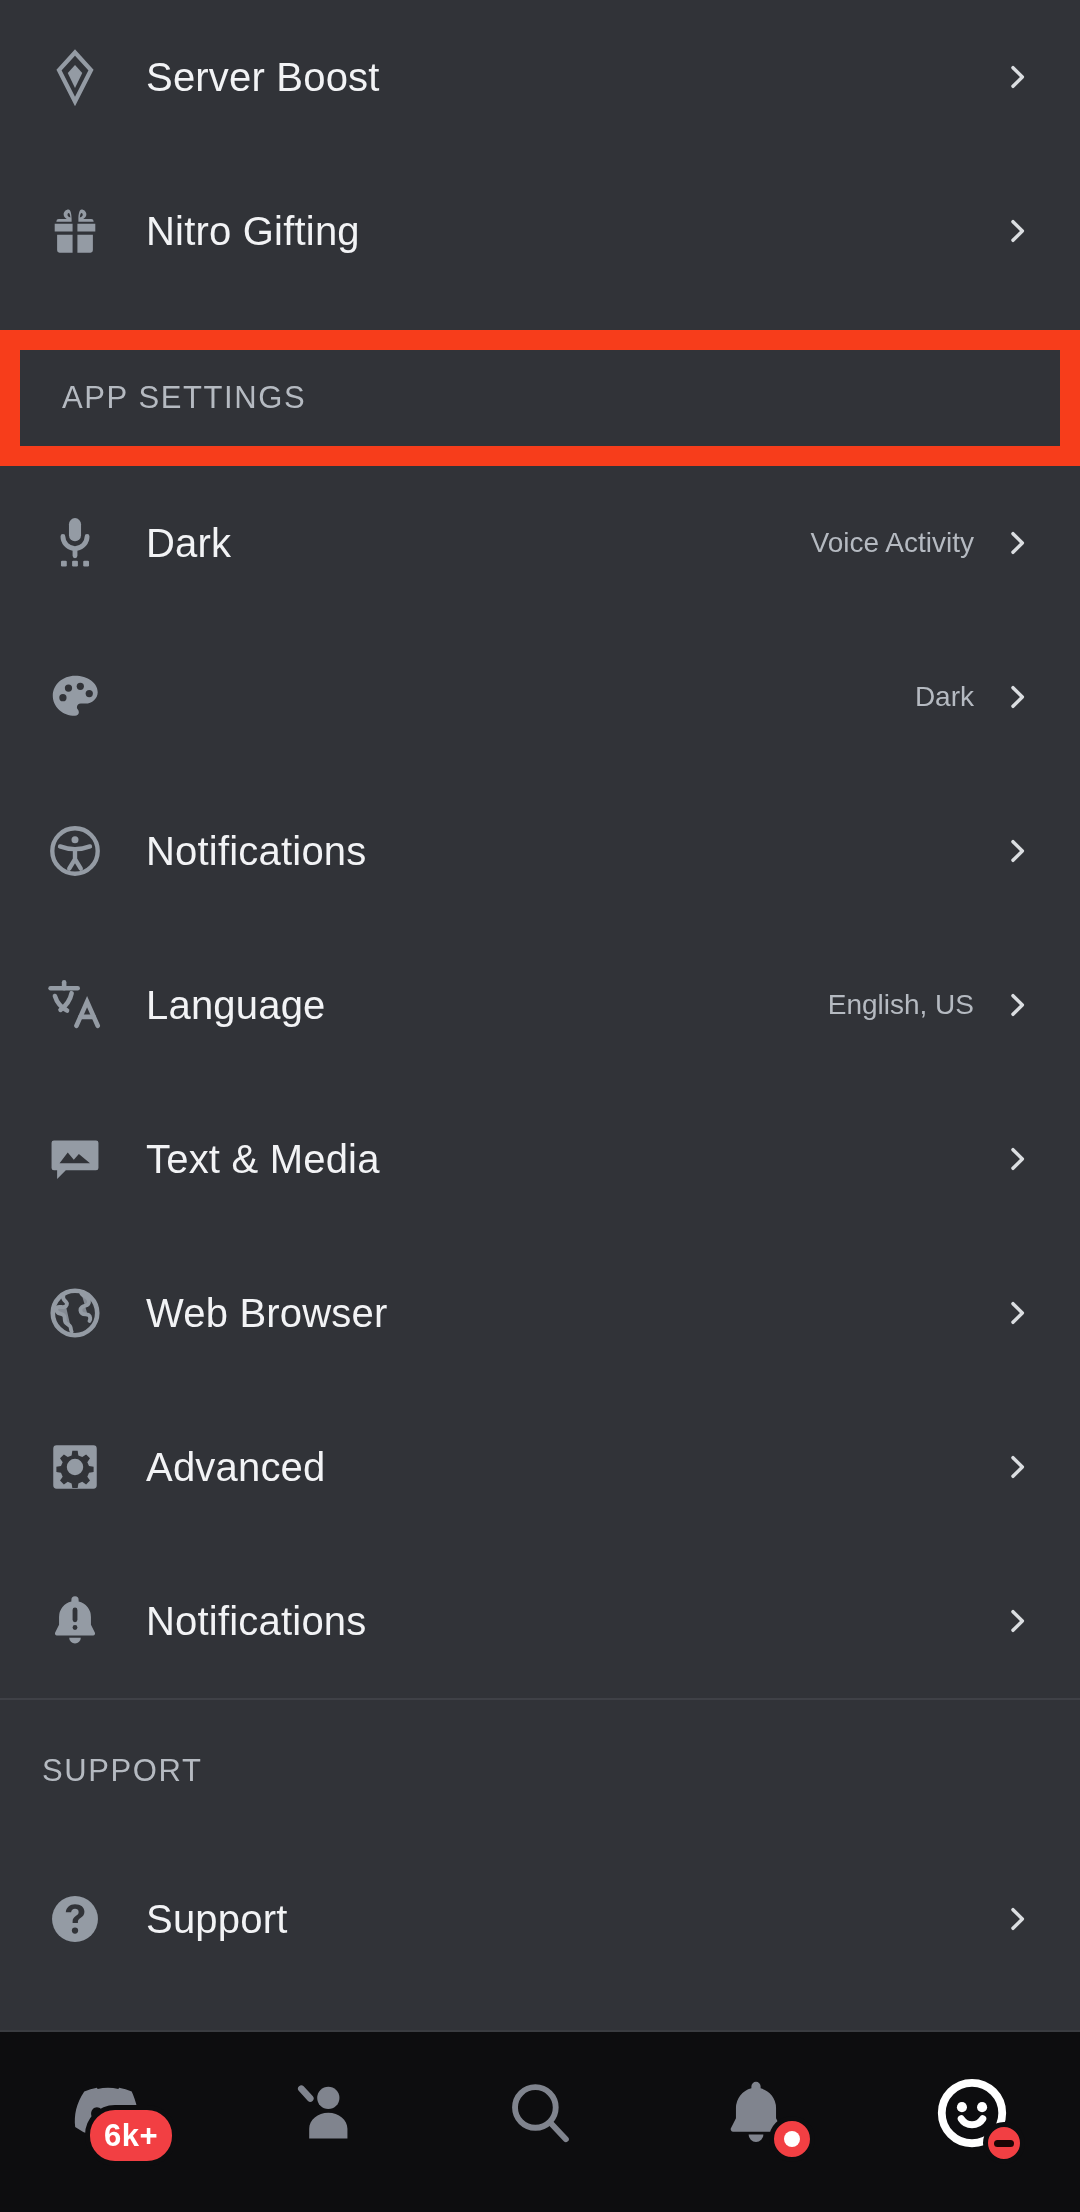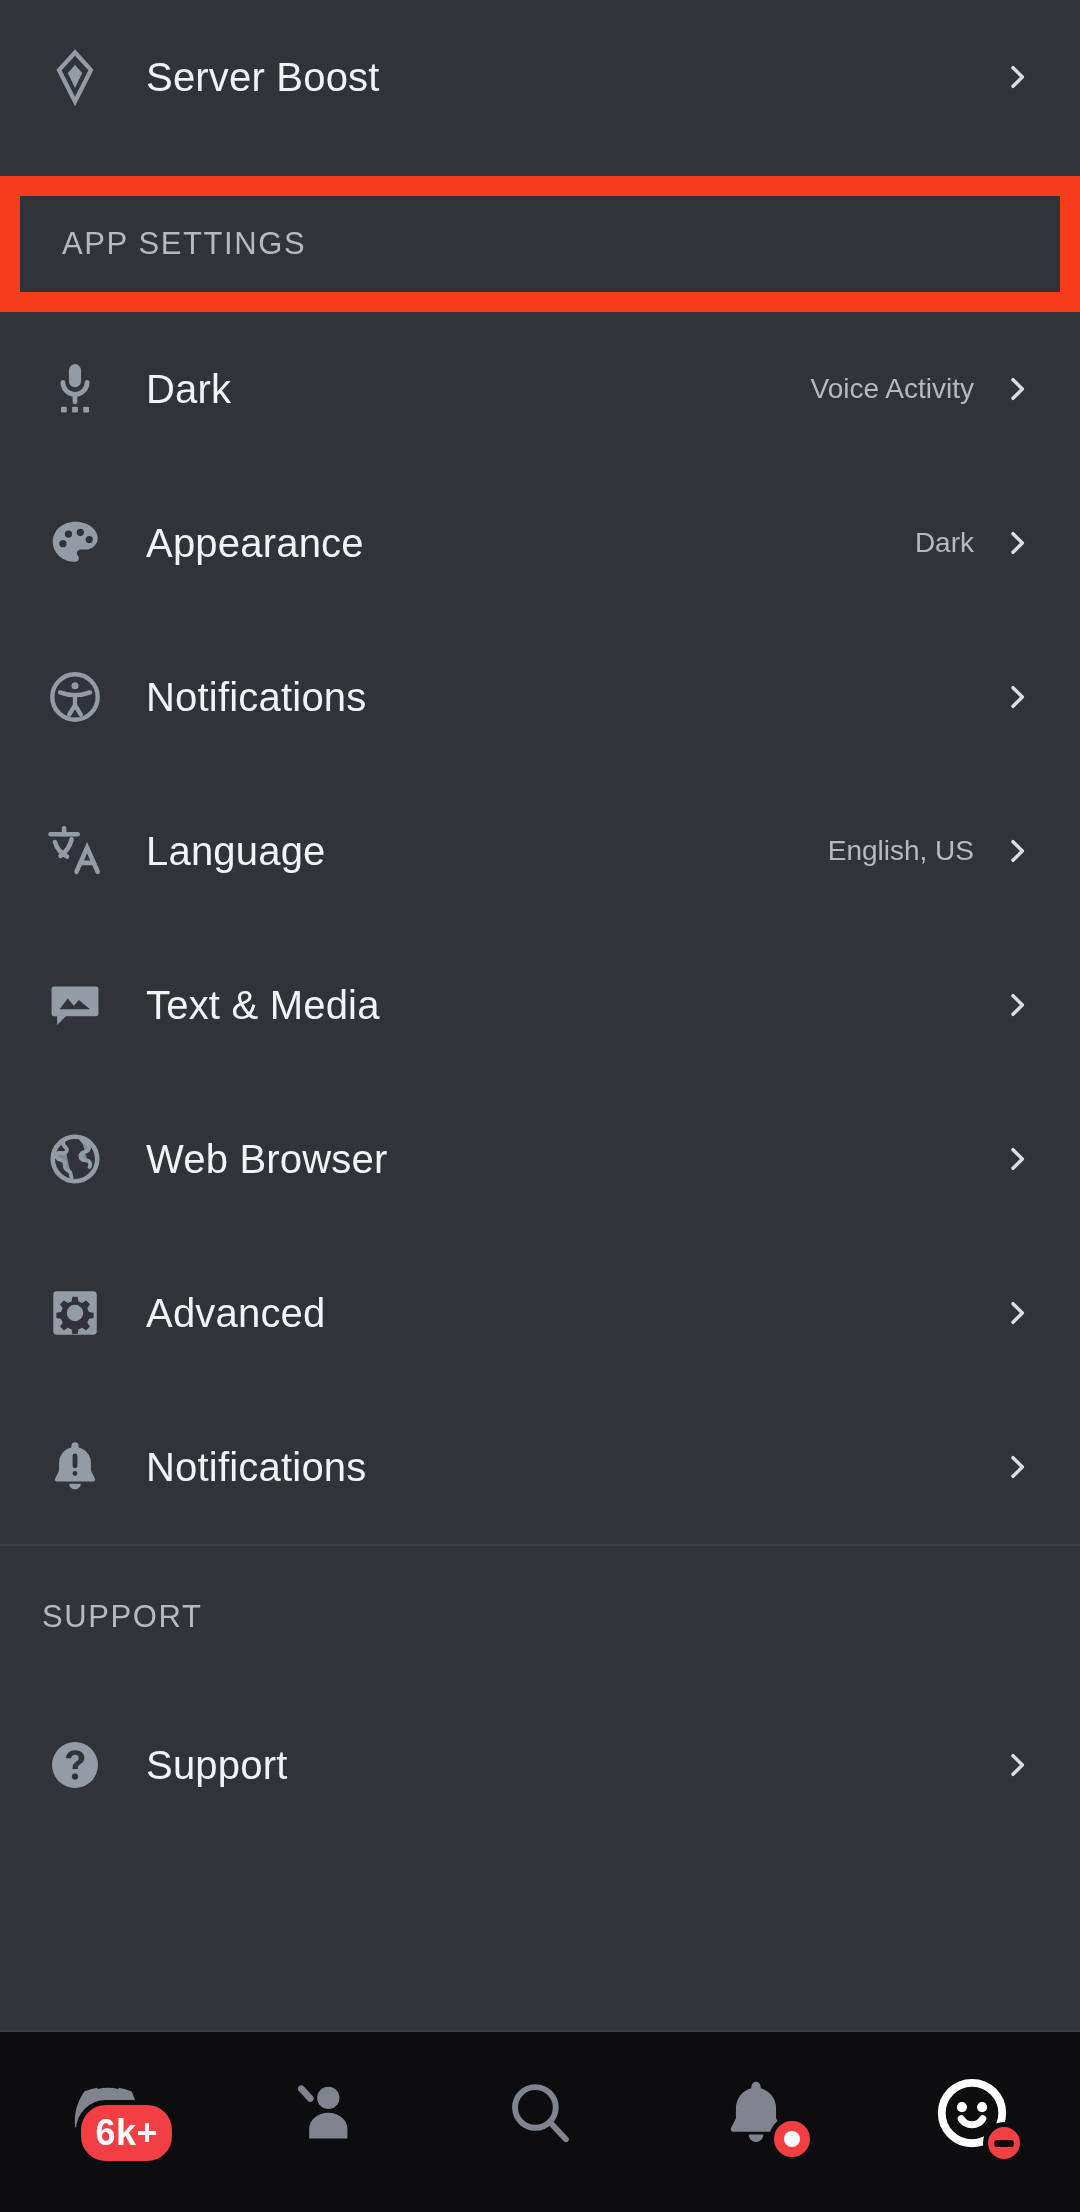--- a/index.html
+++ b/index.html
@@ -111,21 +111,21 @@
     position:relative;
     width:86px;height:86px;
     display:flex;align-items:center;justify-content:center;
     color:#80848e;
   }
   .badge-count{
     position:absolute;
     right:-26px; bottom:-10px;
     background:#f23f43;
     color:#fff;
-    font-size:36px;
+    font-size:31px;
     font-weight:bold;
     line-height:1;
     padding:10px 14px;
     border-radius:30px;
     border:5px solid #0d0d0f;
     letter-spacing:.5px;
   }
   .badge-dot{
     position:absolute;
     right:-16px; bottom:-6px;
@@ -168,20 +168,37 @@
       <span class="label">Server Boost</span>
       <span class="spacer"></span>
       <span class="value"></span>
       <span class="chev">
         <svg width="32" height="32" viewBox="0 0 24 24" fill="none" stroke="currentColor" stroke-width="2.6" stroke-linecap="round" stroke-linejoin="round">
             <polyline points="9 5 16 12 9 19"></polyline>
           </svg>
       </span>
     </div>
 
+    <div class="row top">
+      <span class="ico">
+        <svg width="58" height="58" viewBox="0 0 24 24" fill="currentColor">
+          <path d="M11 9H3.6v3.2H11V9zm2 0v3.2h7.4V9H13z"></path>
+          <path d="M4.6 13.6h6.4V21H5.6a1 1 0 0 1-1-1v-6.4zm8.4 0h6.4V20a1 1 0 0 1-1 1H13v-7.4z"></path>
+          <path d="M9.3 3.1c-1.1 0-2 .9-2 2 0 .9.5 1.6 1.3 1.9H5.3a1 1 0 0 0-1 1v.2h6.3V7C10.6 5.1 10.2 3.1 9.3 3.1zm.1 1.4c.3 0 .6.8.7 1.9-.7-.1-1.2-.5-1.2-1.1 0-.4.2-.8.5-.8zm5.3-1.4c-.9 0-1.3 2-1.3 3.9v1.2h6.3V8a1 1 0 0 0-1-1h-3.3c.8-.3 1.3-1 1.3-1.9 0-1.1-.9-2-2-2zm0 1.4c.3 0 .5.4.5.8 0 .6-.5 1-1.2 1.1.1-1.1.4-1.9.7-1.9z"></path>
+        </svg>
+      </span>
+      <span class="label">Nitro Gifting</span>
+      <span class="spacer"></span>
+      <span class="value"></span>
+      <span class="chev">
+        <svg width="32" height="32" viewBox="0 0 24 24" fill="none" stroke="currentColor" stroke-width="2.6" stroke-linecap="round" stroke-linejoin="round">
+            <polyline points="9 5 16 12 9 19"></polyline>
+          </svg>
+      </span>
+    </div>
 
     <div class="highlight">
       <div class="section">APP SETTINGS</div>
     </div>
 
     <div class="row">
       <span class="ico">
         <svg width="58" height="58" viewBox="0 0 24 24" fill="currentColor">
           <rect x="9.5" y="1.7" width="5" height="9.6" rx="2.5"></rect>
           <path d="M6 9.3a1 1 0 0 1 2 0 4 4 0 0 0 8 0 1 1 0 1 1 2 0 6 6 0 0 1-5 5.9v2.1a1 1 0 1 1-2 0v-2.1A6 6 0 0 1 6 9.3z" fill="currentColor"></path>
@@ -203,21 +220,20 @@
     <div class="row">
       <span class="ico">
         <svg width="58" height="58" viewBox="0 0 24 24" fill="currentColor">
           <path d="M12 3.2C6.9 3.2 2.8 6.9 2.8 11.5c0 4.6 4.1 8.3 9.2 8.3.9 0 1.6-.7 1.6-1.5 0-.4-.2-.8-.4-1.1-.3-.3-.4-.6-.4-1 0-.8.7-1.5 1.6-1.5h1.9c2.8 0 5.1-2.1 5.1-4.7 0-3.8-4.1-6.8-9.4-6.8z"></path>
           <circle cx="7" cy="12.3" r="1.5" fill="#313338"></circle>
           <circle cx="9.3" cy="8.3" r="1.5" fill="#313338"></circle>
           <circle cx="14.2" cy="7.6" r="1.5" fill="#313338"></circle>
           <circle cx="17.9" cy="10.6" r="1.5" fill="#313338"></circle>
         </svg>
       </span>
-      <span class="label">Appearance</span>
       <span class="spacer"></span>
       <span class="value">Dark</span>
       <span class="chev">
         <svg width="32" height="32" viewBox="0 0 24 24" fill="none" stroke="currentColor" stroke-width="2.6" stroke-linecap="round" stroke-linejoin="round">
             <polyline points="9 5 16 12 9 19"></polyline>
           </svg>
       </span>
     </div>
 
     <div class="row">

